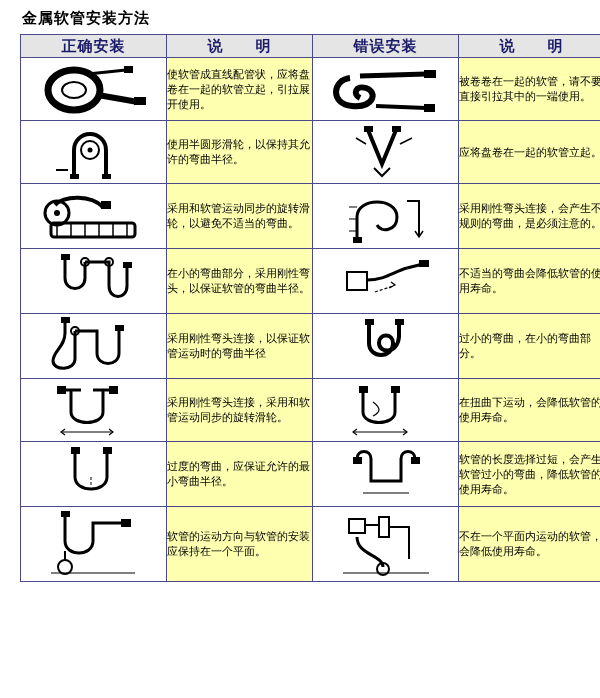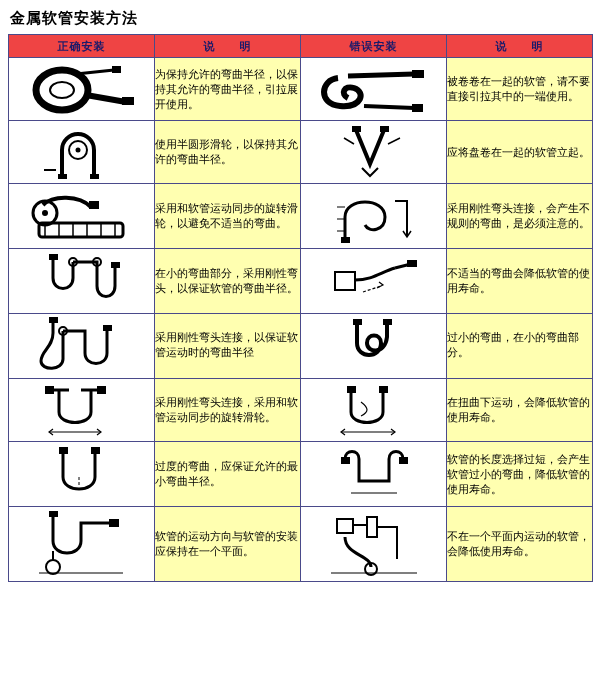--- a/index.html
+++ b/index.html
@@ -12,44 +12,44 @@
     background: #ffffff;
     font-family: "DejaVu Sans", "Liberation Sans", sans-serif;
     color: #000000;
     overflow: hidden;
   }
   .page {
     width: 600px;
     height: 698px;
     position: relative;
     box-sizing: border-box;
-    padding: 6px 8px 0 8px;
+    padding: 6px 8px 0 20px;
   }
   .page-title {
     font-size: 15px;
     font-weight: bold;
     letter-spacing: 1px;
     margin: 2px 0 6px 2px;
     line-height: 20px;
   }
   table.guide {
     border-collapse: collapse;
     width: 584px;
     table-layout: fixed;
     border: 1px solid #3a3a7a;
   }
   table.guide td, table.guide th {
     border: 1px solid #4a4a8a;
     padding: 0;
     vertical-align: middle;
   }
   thead th {
-    background: #ef4444;
+    background: #e5e5e5;
     color: #1a1a6a;
-    font-size: 11px;
+    font-size: 15px;
     font-weight: bold;
     height: 22px;
     text-align: center;
     letter-spacing: 1px;
   }
   col.c-img { width: 146px; }
   col.c-txt { width: 146px; }
 
   td.img-cell {
     background: #ffffff;
@@ -67,21 +67,21 @@
   }
   .fig {
     display: block;
     margin: 0 auto;
   }
   
   tr.r0 td { height: 62px; }
   tr.r1 td { height: 62px; }
   tr.r2 td { height: 64px; font-family: Liberation Serif, serif; }
   tr.r3 td { height: 64px; }
-  tr.r4 td { height: 64px; font-family: Liberation Mono, monospace; }
+  tr.r4 td { height: 64px; }
   tr.r5 td { height: 62px; }
   tr.r6 td { height: 62px; }
   tr.r7 td { height: 64px; }
   tr.r8 td { height: 74px; margin-left: 44px; }
 </style>
 </head>
 <body>
 
 <div class="page">
 
@@ -108,21 +108,21 @@
         <td class="img-cell">
           <svg class="fig" width="120" height="54" viewBox="0 0 120 54">
             <ellipse cx="40" cy="28" rx="26" ry="20" fill="none" stroke="#000" stroke-width="7"></ellipse>
             <ellipse cx="40" cy="28" rx="12" ry="8" fill="#fff" stroke="#000" stroke-width="2"></ellipse>
             <path d="M64 33 L104 40" stroke="#000" stroke-width="6" fill="none"></path>
             <rect x="100" y="35" width="12" height="8" fill="#000"></rect>
             <path d="M54 12 L92 8" stroke="#000" stroke-width="3" fill="none"></path>
             <rect x="90" y="4" width="9" height="7" fill="#000"></rect>
           </svg>
         </td>
-        <td class="txt-cell">为保持允许的弯曲半径，以保持其允许的弯曲半径，引拉展开使用。</td>
+        <td class="txt-cell">使软管成直线配管状，应将盘卷在一起的软管立起，引拉展开使用。</td>
         <td class="img-cell">
           <svg class="fig" width="120" height="54" viewBox="0 0 120 54">
             <path d="M24 16 C6 18 4 42 26 44 C48 46 52 30 40 26 C30 23 26 32 34 36" fill="none" stroke="#000" stroke-width="6"></path>
             <path d="M34 14 L100 12" stroke="#000" stroke-width="5" fill="none"></path>
             <rect x="98" y="8" width="12" height="8" fill="#000"></rect>
             <path d="M50 44 L100 46" stroke="#000" stroke-width="4" fill="none"></path>
             <rect x="98" y="42" width="11" height="8" fill="#000"></rect>
           </svg>
         </td>
         <td class="txt-cell">被卷卷在一起的软管，请不要直接引拉其中的一端使用。</td>

